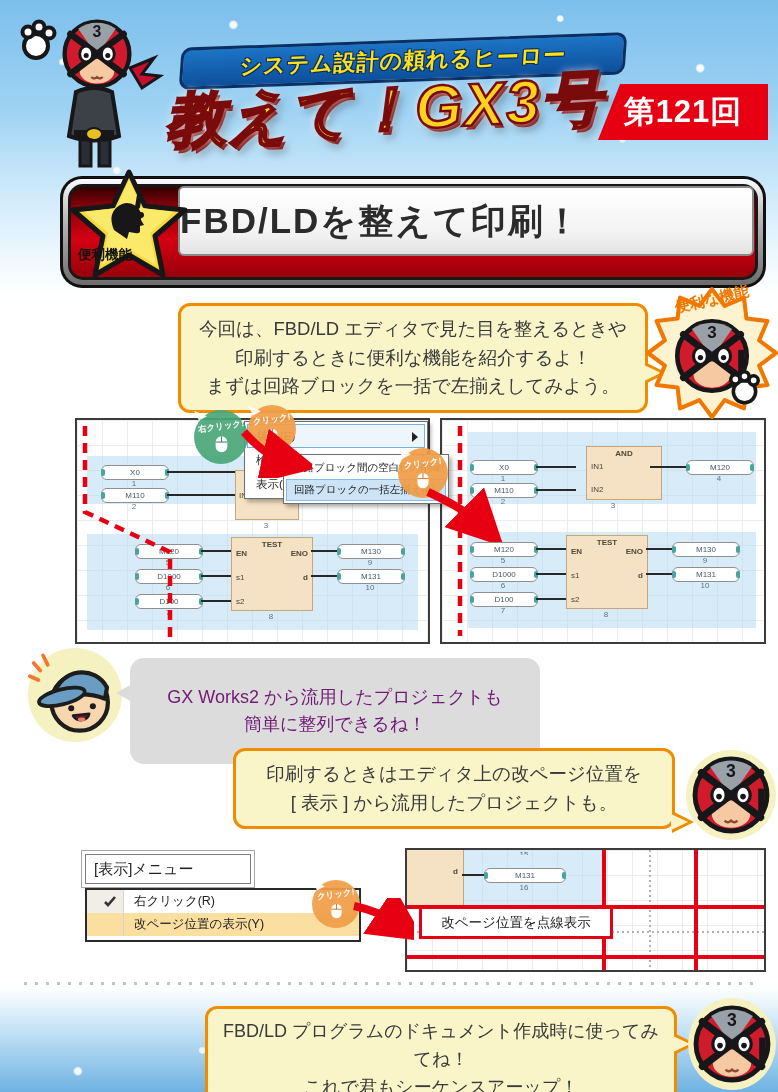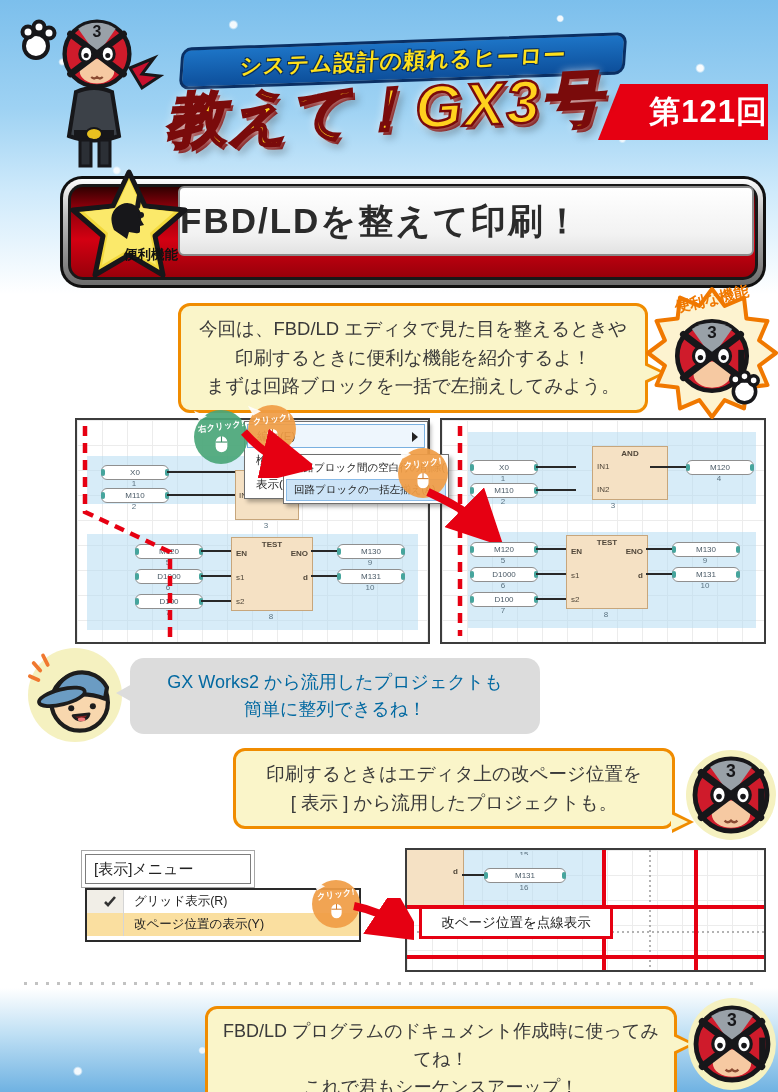--- a/index.html
+++ b/index.html
@@ -32,44 +32,44 @@
     background:linear-gradient(180deg,#1d74c6,#0d4f9b);border:3px solid #0a2f63;border-radius:10px;
     transform:rotate(-2deg) skewX(-6deg);display:flex;align-items:center;justify-content:center;}
   .tagline span{font-size:22px;font-weight:bold;color:#ffe11a;letter-spacing:1px;
     text-shadow:1px 1px 0 #083061,-1px 1px 0 #083061,1px -1px 0 #083061,-1px -1px 0 #083061;}
   .gx-title{left:138px;top:70px;width:492px;z-index:2;text-align:center;
     font-size:60px;font-weight:bold;font-style:italic;color:#ffd21e;letter-spacing:2px;
     transform:rotate(-3deg);-webkit-text-stroke:2.5px #7a0b0b;
     text-shadow:0 0 10px rgba(255,255,255,.95),3px 4px 0 #7a0b0b,5px 7px 8px rgba(0,0,0,.35);}
   .episode{left:598px;top:84px;width:170px;height:56px;z-index:1;background:#e60012;
     clip-path:polygon(13% 0,100% 0,100% 100%,0 100%);
-    display:flex;align-items:center;justify-content:flex-end;}
+    display:flex;align-items:center;justify-content:center;}
   .episode span{color:#fff;font-size:31px;font-weight:bold;letter-spacing:1px;}
   
   .banner{left:60px;top:176px;width:706px;height:112px;z-index:2;border-radius:22px;background:#101010;}
   .banner .silver{position:absolute;inset:3px;border-radius:19px;
     background:linear-gradient(180deg,#fdfdfd,#bdbdbd 35%,#6c6c6c);}
   .banner .dark{position:absolute;inset:8px;border-radius:15px;background:#181818;}
   .banner .red{position:absolute;inset:11px;border-radius:12px;
     background:linear-gradient(180deg,#300000 0%,#83000a 20%,#d40012 58%,#98000a 100%);}
   .banner .plate{position:absolute;left:118px;top:10px;right:12px;height:66px;border-radius:6px;
     background:linear-gradient(180deg,#ffffff 0%,#f2f2f2 70%,#e2e2e2 100%);border:2px solid #8a8a8a;
     display:flex;align-items:center;}
   .banner .plate span{font-size:35px;font-weight:bold;color:#2b2b2b;letter-spacing:2px;}
   .star-badge{left:64px;top:166px;width:130px;height:126px;z-index:3;}
-  .star-badge .lbl{position:absolute;left:14px;top:80px;width:100px;text-align:right;
+  .star-badge .lbl{position:absolute;left:14px;top:80px;width:100px;text-align:left;
     font-size:13.5px;font-weight:bold;color:#111;}
   
   .bubble{background:#faf5c9;border:3px solid #f08c00;border-radius:12px;z-index:2;
     color:#3a3a3a;padding:9px 14px;line-height:1.55;}
   .bubble .tail-r{position:absolute;right:-22px;width:0;height:0;
     border-top:11px solid transparent;border-bottom:11px solid transparent;border-left:22px solid #f08c00;}
   .bubble .tail-r i{position:absolute;left:-23px;top:-8px;width:0;height:0;
     border-top:8px solid transparent;border-bottom:8px solid transparent;border-left:17px solid #faf5c9;}
-  .gray-bubble{background:#dcdcdc;border-radius:14px;color:#0369a1;padding:11px 16px;line-height:1.5;z-index:2;}
+  .gray-bubble{background:#dcdcdc;border-radius:14px;color:#701a75;padding:26px 16px;line-height:1.5;z-index:2;}
   .gray-tail{position:absolute;left:-14px;top:26px;width:0;height:0;
     border-top:9px solid transparent;border-bottom:9px solid transparent;border-right:16px solid #dcdcdc;}
   
   .starburst{left:646px;top:286px;width:132px;height:134px;z-index:2;}
   .starburst .lbl{position:absolute;left:8px;top:4px;width:116px;text-align:center;
     transform:rotate(-13deg);font-size:15px;font-weight:bold;color:#f07800;}
   .face-circle{background:#f5f1c0;border-radius:50%;z-index:2;}
   
   .shot{background-color:#fff;border:2px solid #3c3c3c;z-index:1;overflow:hidden;
     background-image:linear-gradient(#ececec 1px,transparent 1px),
@@ -363,21 +363,21 @@
   <div class="pill" style="left:28px;top:40px;width:66px">
       <span>X0</span>
     </div>
   <div class="pnum" style="left:28px;top:54px;width:66px">1</div>
   <div class="pill" style="left:28px;top:63px;width:66px">
       <span>M110</span>
     </div>
   <div class="pnum" style="left:28px;top:77px;width:66px">2</div>
   <div class="wire" style="left:94px;top:46px;width:40px"></div>
   <div class="wire" style="left:94px;top:69px;width:40px"></div>
-  <div class="fblock" style="left:150px;top:26px;width:74px;height:52px">
+  <div class="fblock" style="left:144px;top:26px;width:74px;height:52px">
     <span class="btitle">AND</span>
     <span class="bport" style="left:4px;top:15px">IN1</span>
     <span class="bport" style="left:4px;top:38px">IN2</span>
   </div>
   <div class="pnum" style="left:134px;top:81px;width:74px">3</div>
   <div class="wire" style="left:208px;top:46px;width:36px"></div>
   <div class="pill" style="left:244px;top:40px;width:66px">
       <span>M120</span>
     </div>
   <div class="pnum" style="left:244px;top:54px;width:66px">4</div>
@@ -473,21 +473,21 @@
 <div class="abs caption">
   <span>[表示]メニュー</span>
 </div>
 <div class="abs vmenu">
   <div class="row">
     <span class="gutter">
       <svg width="12" height="11" viewBox="0 0 12 11">
         <polyline points="1,6 4,9 11,1" fill="none" stroke="#333" stroke-width="2.6"></polyline>
       </svg>
     </span>
-    <span>グリッド表示(R)</span>
+    <span>右クリック(R)</span>
   </div>
   <div class="row hl">
     <span class="gutter"></span>
     <span>改ページ位置の表示(Y)</span>
   </div>
 </div>
 <div class="abs balloon orange" style="left:312px;top:880px;width:48px;height:48px">
   <span class="btxt">クリック!</span>
   <svg width="13" height="17" viewBox="0 0 20 26">
     <path d="M10 3 a8 8 0 0 1 8 8 v6 a8 8 0 0 1 -16 0 v-6 a8 8 0 0 1 8 -8 z" fill="#fff"></path>

